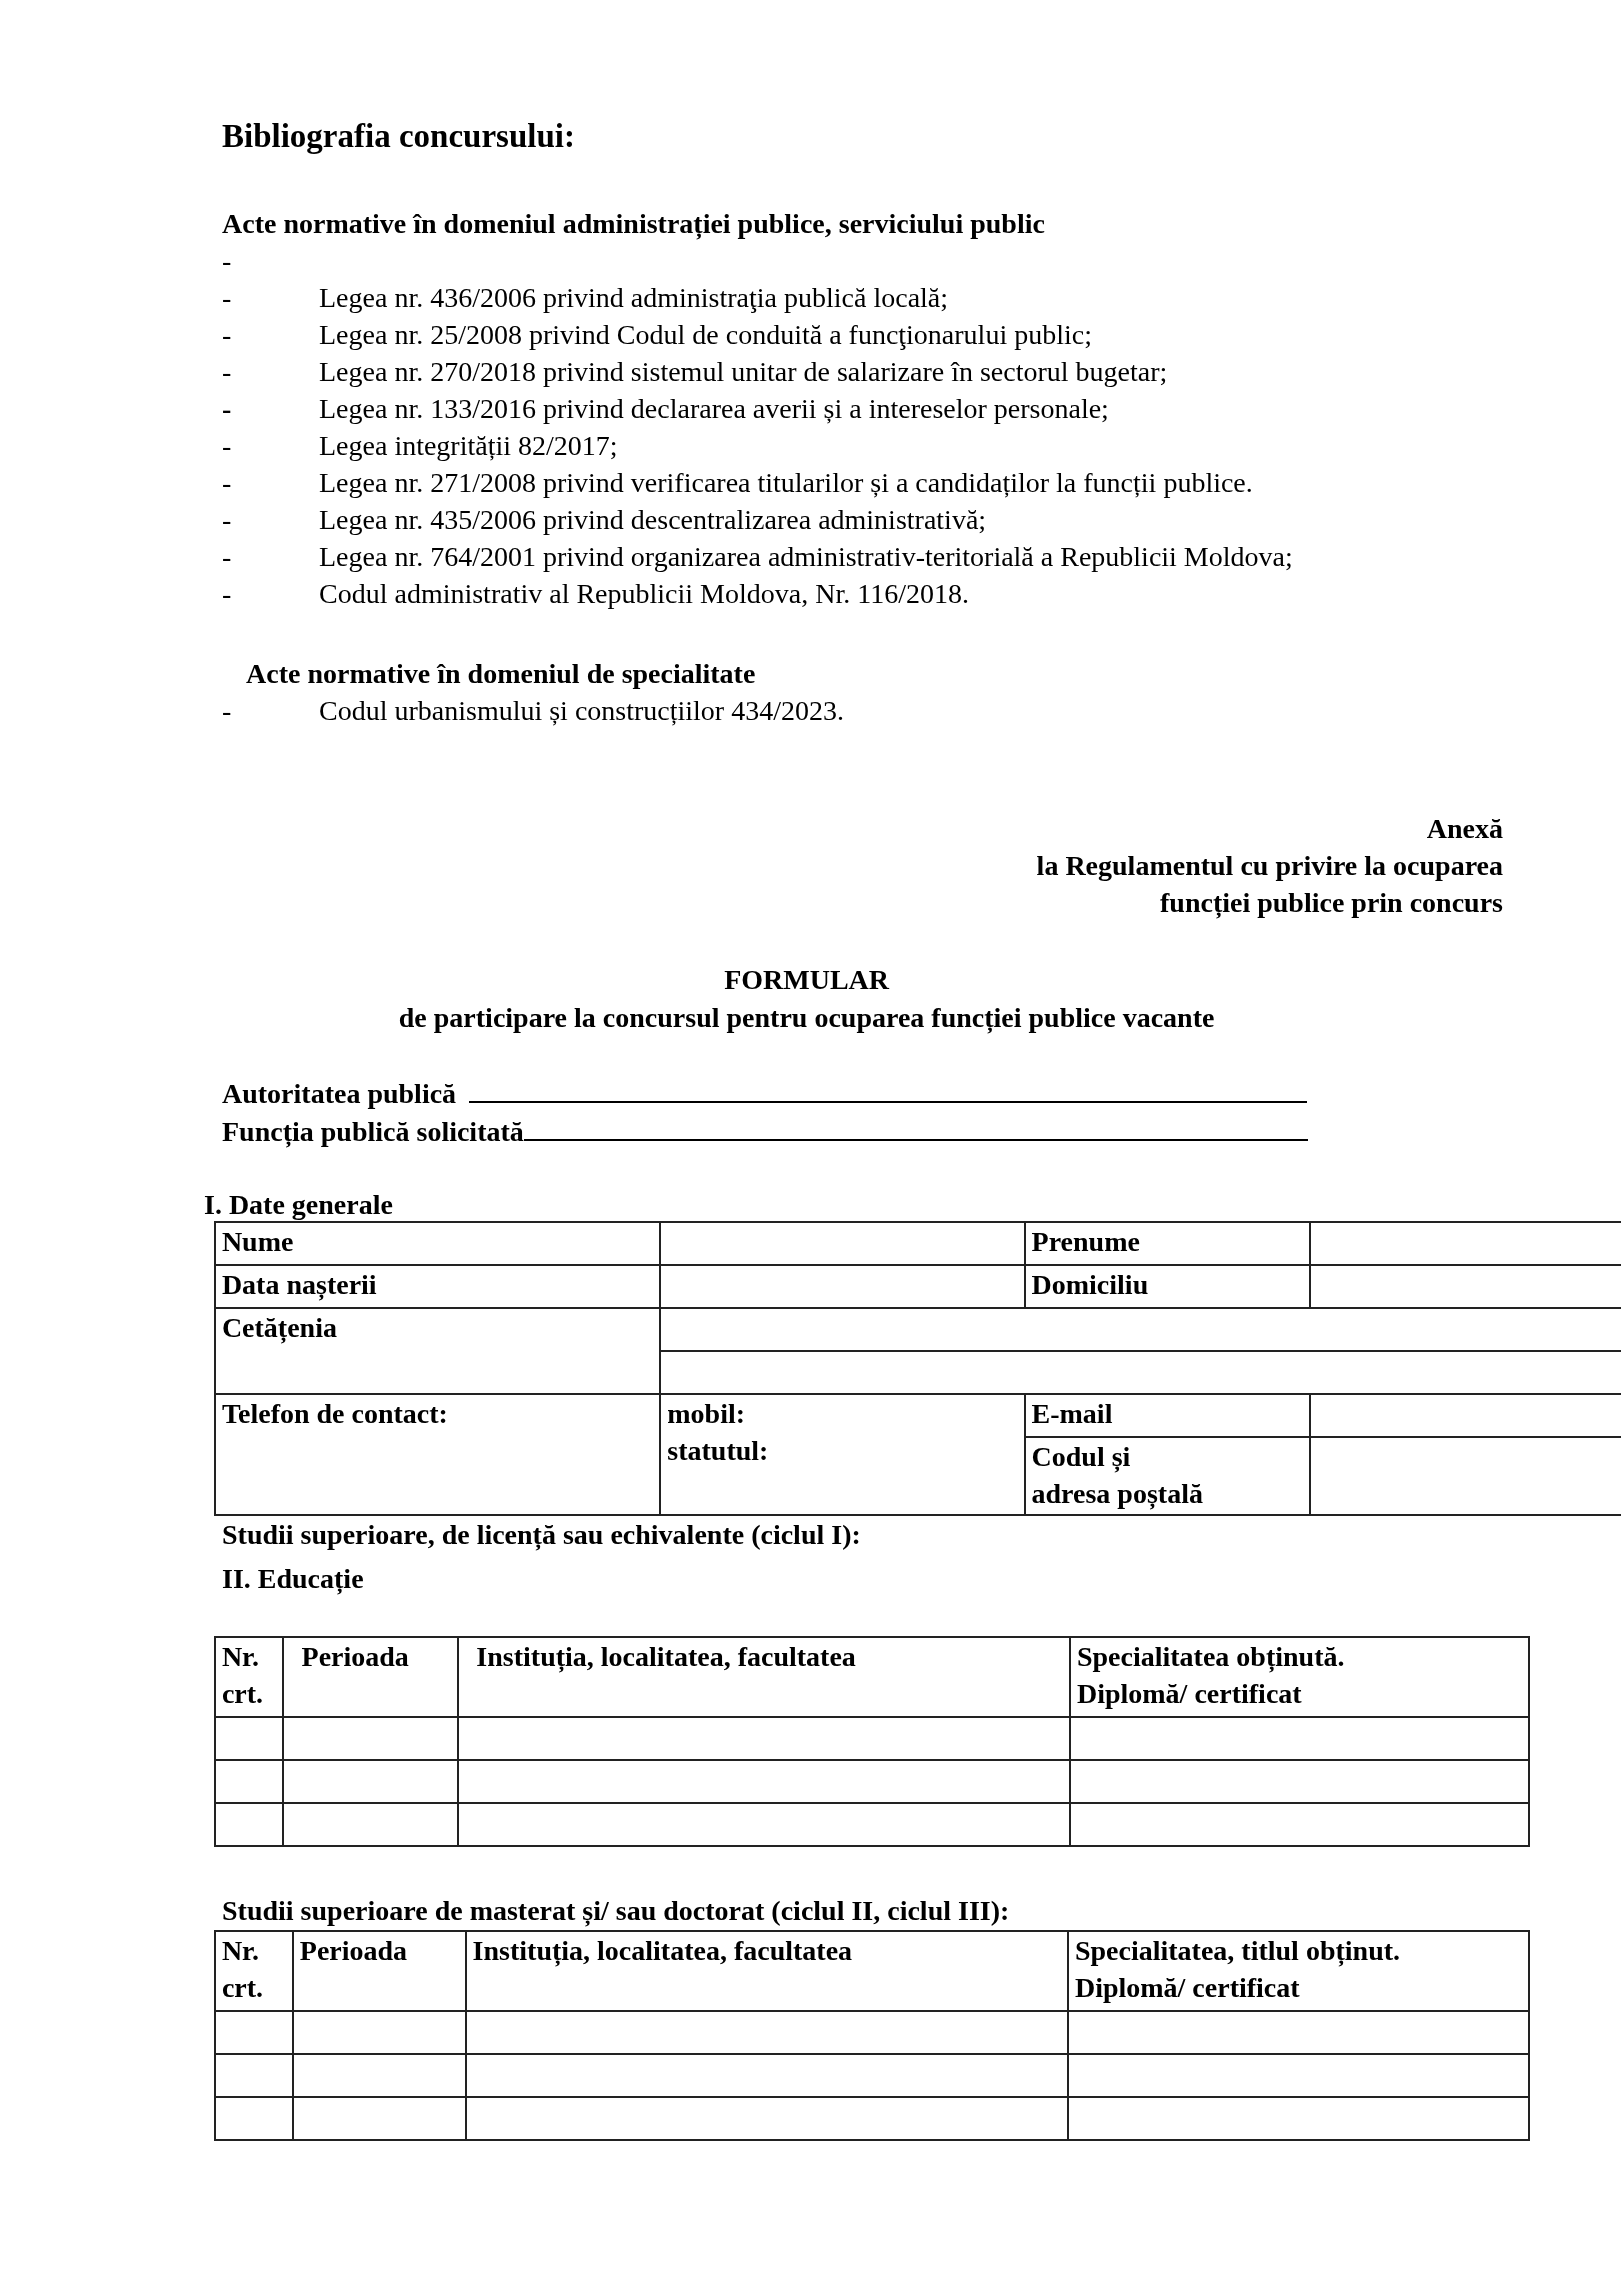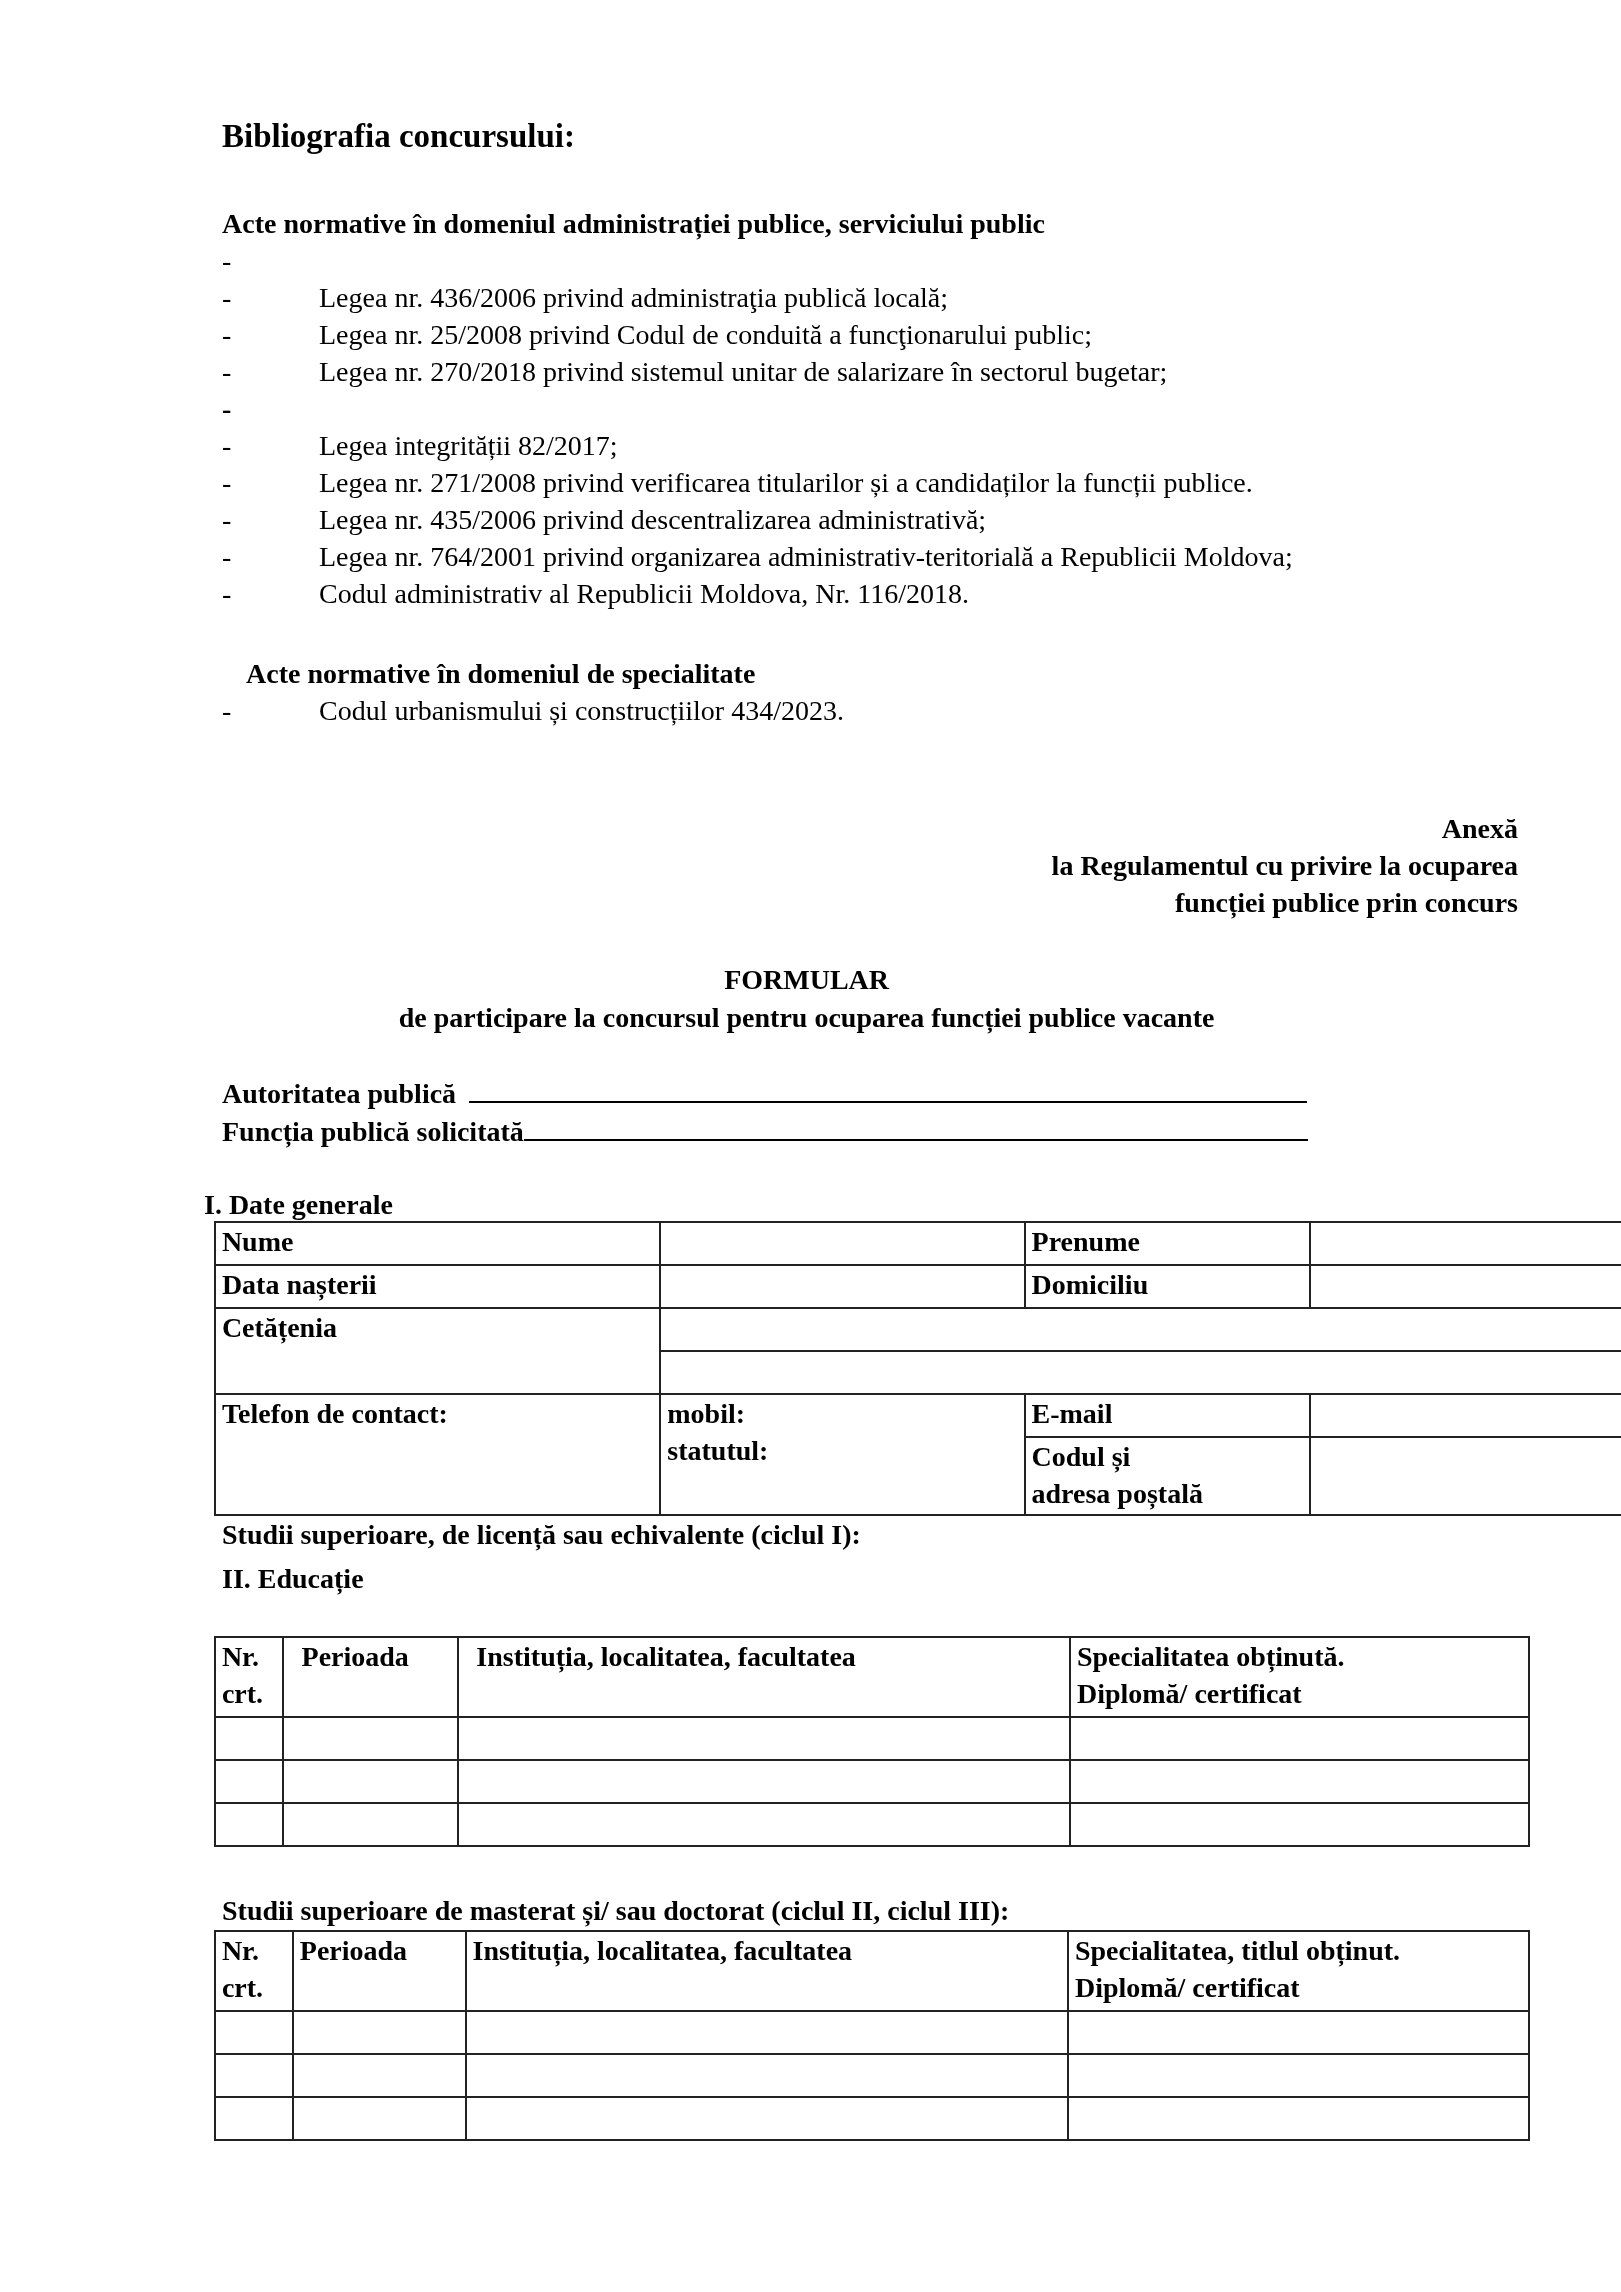--- a/index.html
+++ b/index.html
@@ -6,21 +6,21 @@
   body { width:1621px; height:2293px; position:relative; overflow:hidden;
          font-family:"Liberation Serif", "DejaVu Serif", serif; color:#000; }
   .abs { position:absolute; white-space:nowrap;font-weight:bold; }
   .title { font-size:33px; font-weight:bold; }
   .bold { font-weight:bold; }
   .body { font-size:28px; line-height:37px; }
   .dash { position:absolute; left:0; }
   .item-text { position:absolute; left:97px; }
   .list { position:absolute; left:222px; width:1313px; }
   .list .row { position:relative; height:37px; }
-  .right { text-align:left; right:103px; }
+  .right { text-align:left; right:118px; }
   .center { text-align:center; left:0; width:1621px; }
   .uline { display:inline-block; border-bottom:2px solid #000; height:25.5px; vertical-align:baseline; }
   table.form { position:absolute; border-collapse:collapse; font-size:28px; font-weight:bold; }
   table.form td { border:2px solid #222; padding:0 5.9px; vertical-align:top; line-height:37px; }
 </style>
 </head>
 <body>
 
 <div class="abs title" style="left:222px; top:118px;">Bibliografia concursului:</div>
 
@@ -37,20 +37,21 @@
   <div class="row">
       <span class="dash">-</span>
       <span class="item-text">Legea nr. 25/2008 privind Codul de conduită a funcţionarului public;</span>
     </div>
   <div class="row">
       <span class="dash">-</span>
       <span class="item-text">Legea nr. 270/2018 privind sistemul unitar de salarizare în sectorul bugetar;</span>
     </div>
   <div class="row">
       <span class="dash" style="font-weight:bold">-</span>
+      <span class="item-text">Legea nr. 133/2016 privind declararea averii și a intereselor personale;</span>
     </div>
   <div class="row">
       <span class="dash">-</span>
       <span class="item-text">Legea integrității 82/2017;</span>
     </div>
   <div class="row">
       <span class="dash">-</span>
       <span class="item-text">Legea nr. 271/2008 privind verificarea titularilor și a candidaților la funcții publice.</span>
     </div>
   <div class="row">

